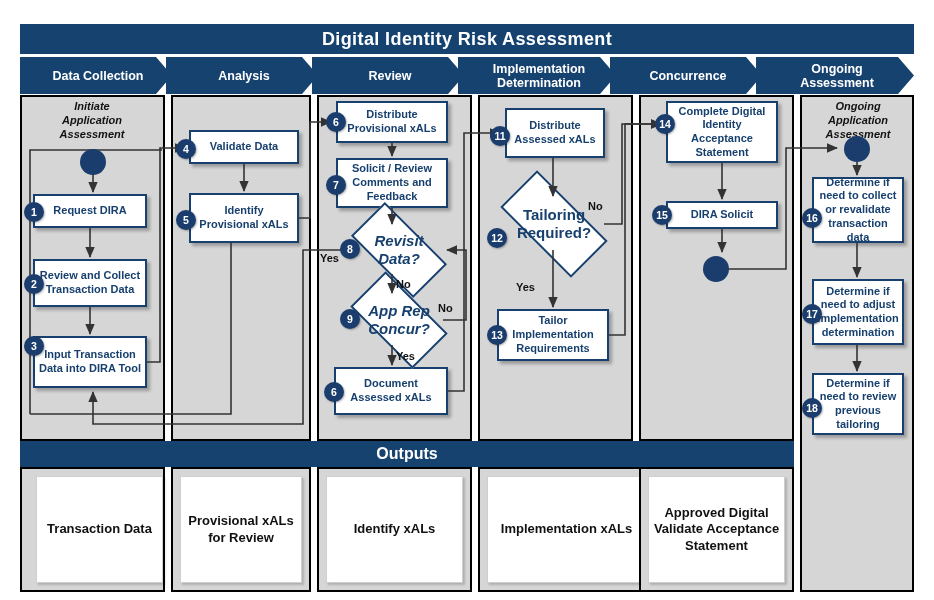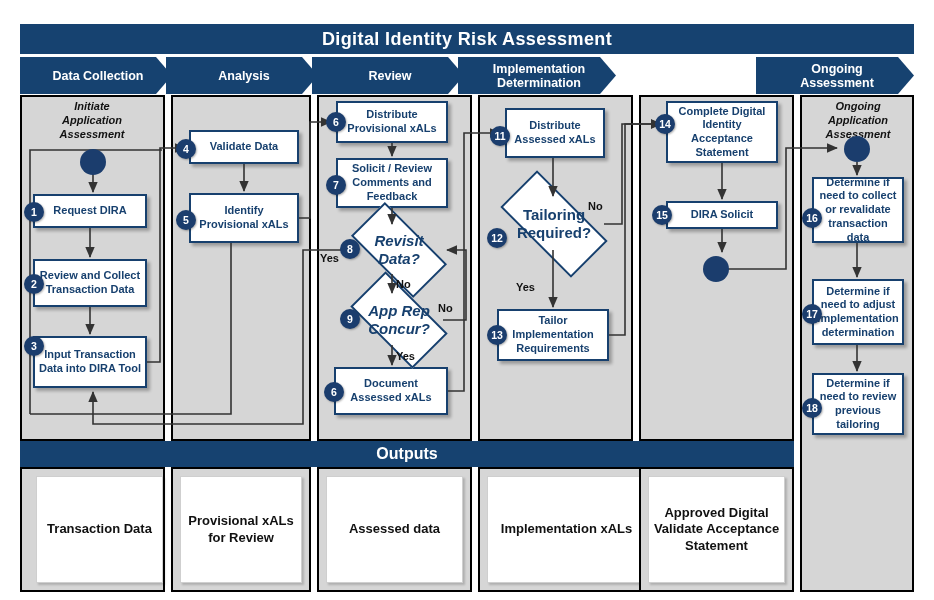--- a/index.html
+++ b/index.html
@@ -112,20 +112,21 @@
 
 <div id="root">
 
   <div class="title-bar">Digital Identity Risk Assessment</div>
 
   <div class="phase-row">
       <div class="phase first" style="left: 0px; width: 152px;">Data Collection</div>
       <div class="phase" style="left: 146px; width: 152px;">Analysis</div>
       <div class="phase" style="left: 292px; width: 152px;">Review</div>
       <div class="phase" style="left: 438px; width: 158px;">Implementation<br>Determination</div>
+      <div class="phase" style="left: 590px; width: 152px;">Concurrence</div>
       <div class="phase" style="left: 736px; width: 158px;">Ongoing<br>Assessment</div>
     </div>
 
   <div class="outputs-bar">Outputs</div>
 
   <div class="lane" style="left: 20px; width: 145px; height: 346px;"></div>
     <div class="lane" style="left: 171px; width: 140px; height: 346px;"></div>
     <div class="lane" style="left: 317px; width: 155px; height: 346px;"></div>
     <div class="lane" style="left: 478px; width: 155px; height: 346px;"></div>
     <div class="lane" style="left: 639px; width: 155px; height: 346px;"></div>
@@ -277,21 +278,21 @@
     <div class="elabel" style="left: 396px; top: 350px;">Yes</div>
     <div class="elabel" style="left: 588px; top: 200px;">No</div>
     <div class="elabel" style="left: 516px; top: 281px;">Yes</div>
     <div class="out-cell" style="left: 20px; width: 145px; justify-content: flex-end;">
       <div class="out-inner">Transaction Data</div>
     </div>
     <div class="out-cell" style="left: 171px; width: 140px;">
       <div class="out-inner">Provisional xALs for Review</div>
     </div>
     <div class="out-cell" style="left: 317px; width: 155px;">
-      <div class="out-inner">Assessed data</div>
+      <div class="out-inner">Identify xALs</div>
     </div>
     <div class="out-cell" style="left: 478px; width: 177px;">
       <div class="out-inner">Implementation xALs</div>
     </div>
     <div class="out-cell" style="left: 639px; width: 155px;">
       <div class="out-inner">Approved Digital Validate Acceptance Statement</div>
     </div>
   </div>
 
 </body></html>

